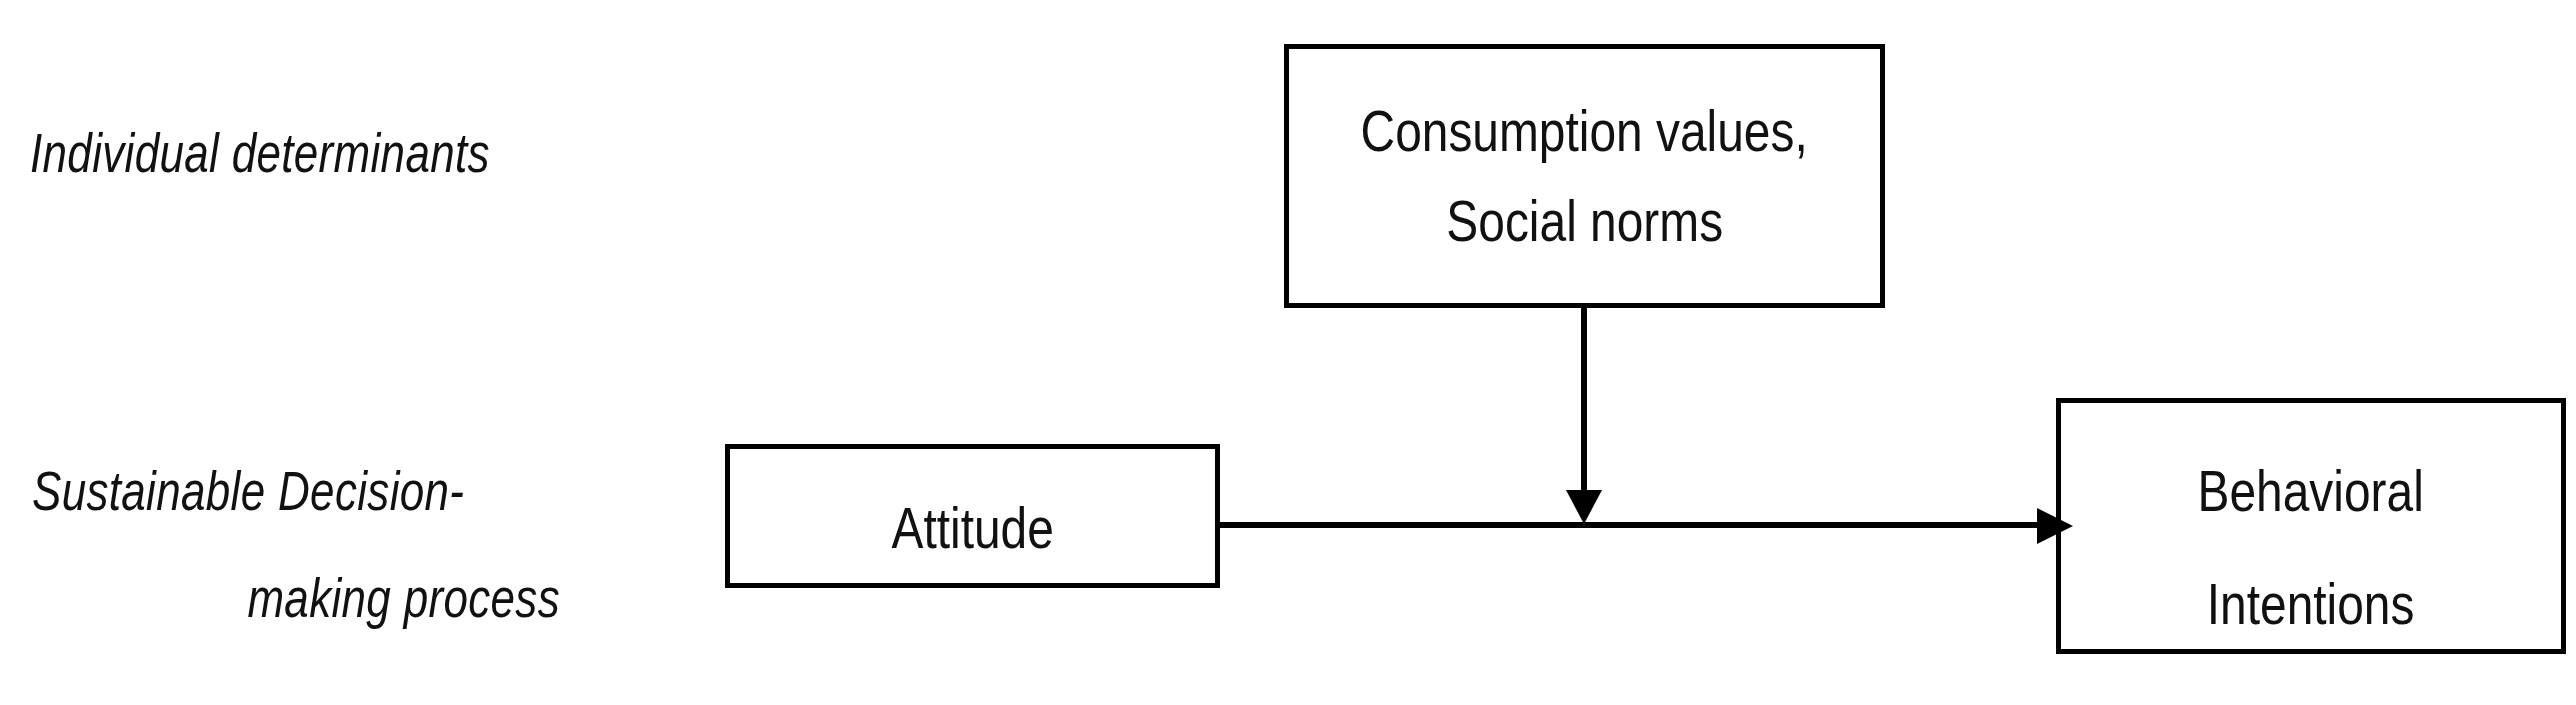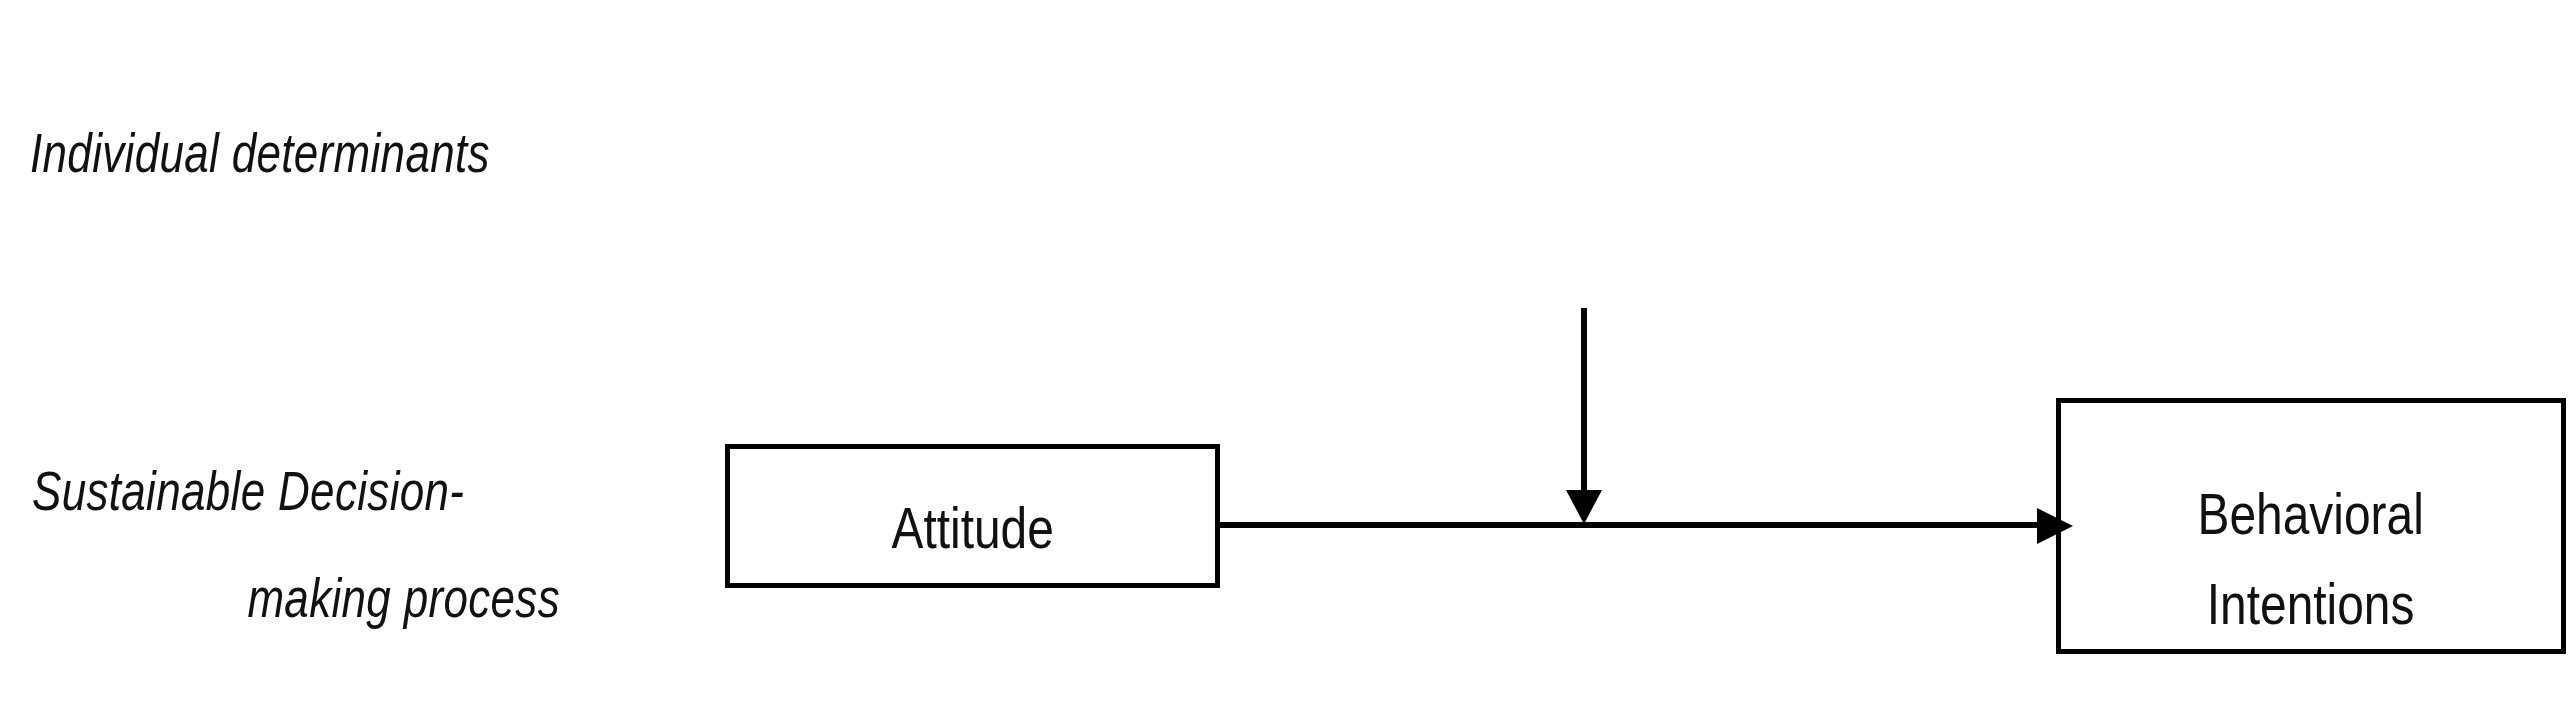--- a/index.html
+++ b/index.html
@@ -88,21 +88,21 @@
     width: 495px;
     height: 144px;
     justify-content: flex-start;
     padding-top: 34px;
   }
   #box-behavioral {
     left: 2056px;
     top: 398px;
     width: 510px;
     height: 256px;
-    justify-content: flex-end;
+    justify-content: space-between;
     padding-top: 43px;
   }
 
   
   .connector {
     position: absolute;
     background: #000000;
   }
   
   #arrow-vertical-stem {
@@ -146,20 +146,24 @@
 
 <div id="canvas">
 
   <div class="row-label" id="label-individual">Individual determinants</div>
 
   <div class="row-label" id="label-sustainable">
     <span class="ln ln1">Sustainable Decision-</span>
     <span class="ln ln2">making process</span>
   </div>
 
+  <div class="node-box" id="box-consumption">
+    <span class="node-text">Consumption values,</span>
+    <span class="node-text">Social norms</span>
+  </div>
 
   <div class="node-box" id="box-attitude">
     <span class="node-text">Attitude</span>
   </div>
 
   <div class="node-box" id="box-behavioral">
     <span class="node-text">Behavioral</span>
     <span class="node-text">Intentions</span>
   </div>
 

